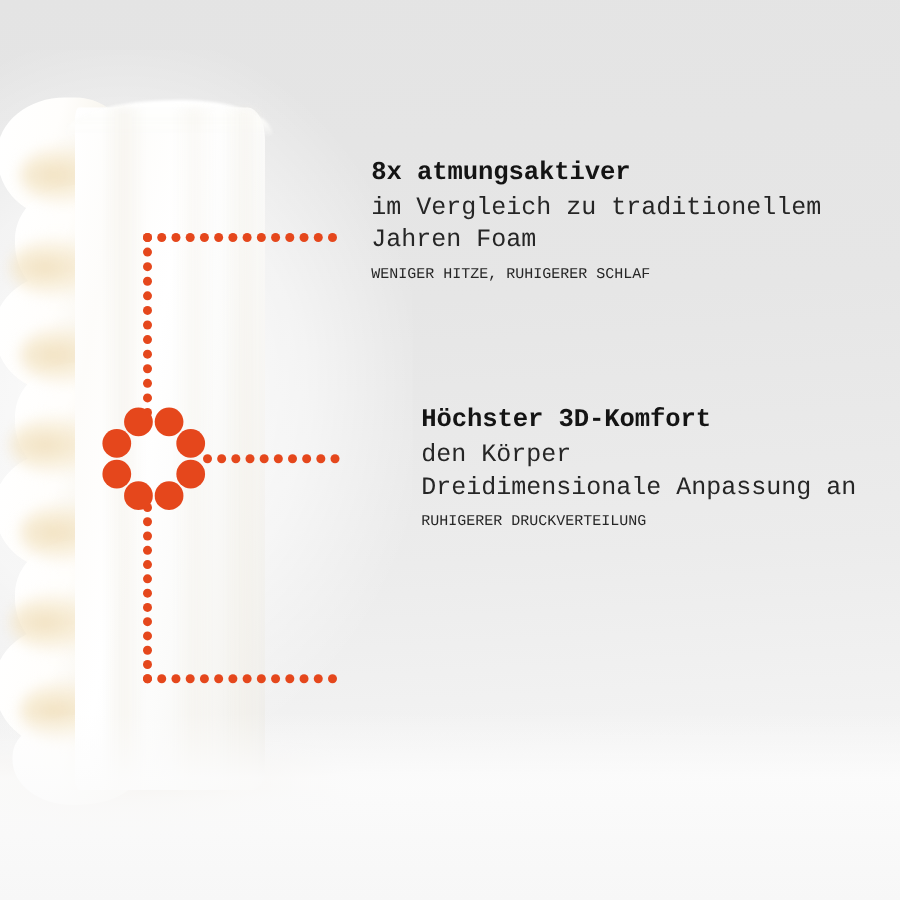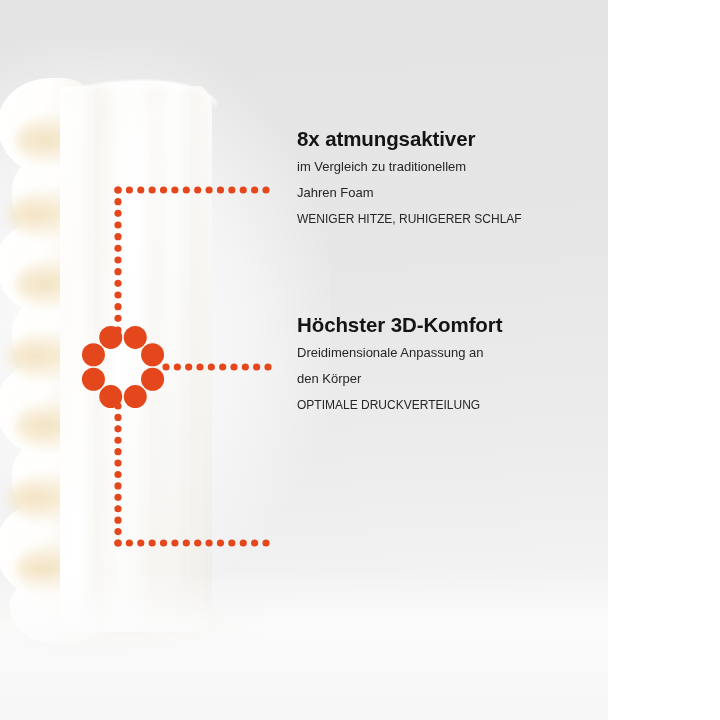--- a/index.html
+++ b/index.html
@@ -2,24 +2,24 @@
 <html><head>
 <meta charset="utf-8">
 <style>
   html, body {
     margin: 0;
     padding: 0;
     background: #ffffff;
   }
   #stage {
     position: relative;
-    width: 608px;
+    width: 720px;
     height: 720px;
     overflow: hidden;
-    font-family: Liberation Sans, sans-serif;
+    font-family: Liberation Mono, monospace;
     background: linear-gradient(177deg, #e4e4e4 0%, #e6e6e6 34%, #ececec 62%, #f3f3f3 82%, #f6f6f6 100%);
   }
 
   
   .bg-glow-left {
     position: absolute;
     left: -90px; top: 40px;
     width: 420px; height: 560px;
     background: radial-gradient(ellipse at 45% 50%, rgba(255,255,255,0.95) 0%, rgba(255,255,255,0.55) 45%, rgba(255,255,255,0) 75%);
     pointer-events: none;
@@ -117,35 +117,35 @@
   }
   .txt-head {
     font-size: 20.5px;
     font-weight: bold;
     letter-spacing: -0.1px;
     line-height: 26px;
     margin: 0 0 2px 0;
     color: #141414;
   }
   .txt-line {
-    font-size: 13px;
+    font-size: 20px;
     font-weight: normal;
     line-height: 26px;
     color: #262626;
     white-space: nowrap;
   }
   .txt-caps {
     font-size: 12px;
     font-weight: normal;
     line-height: 26px;
     color: #262626;
     white-space: nowrap;
   }
   #block-1 { top: 126px; }
-  #block-2 { top: 312px; }
+  #block-2 { top: 324px; margin-left: 40px; }
   #block-3 { top: 490px; }
 </style>
 </head>
 <body>
 
 <div id="stage">
 
   <div class="bg-glow-left"></div>
 
   <div class="foam">
@@ -257,20 +257,20 @@
 
   <div class="txt-block" id="block-1">
     <div class="txt-head">8x atmungsaktiver</div>
     <div class="txt-line">im Vergleich zu traditionellem</div>
     <div class="txt-line">Jahren Foam</div>
     <div class="txt-caps">WENIGER HITZE, RUHIGERER SCHLAF</div>
   </div>
 
   <div class="txt-block" id="block-2">
     <div class="txt-head">Höchster 3D-Komfort</div>
+    <div class="txt-line">den Körper</div>
     <div class="txt-line">Dreidimensionale Anpassung an</div>
-    <div class="txt-line">den Körper</div>
-    <div class="txt-caps">OPTIMALE DRUCKVERTEILUNG</div>
+    <div class="txt-caps">RUHIGERER DRUCKVERTEILUNG</div>
   </div>
 
 
   <div class="bg-floor"></div>
 </div>
 
 </body></html>

